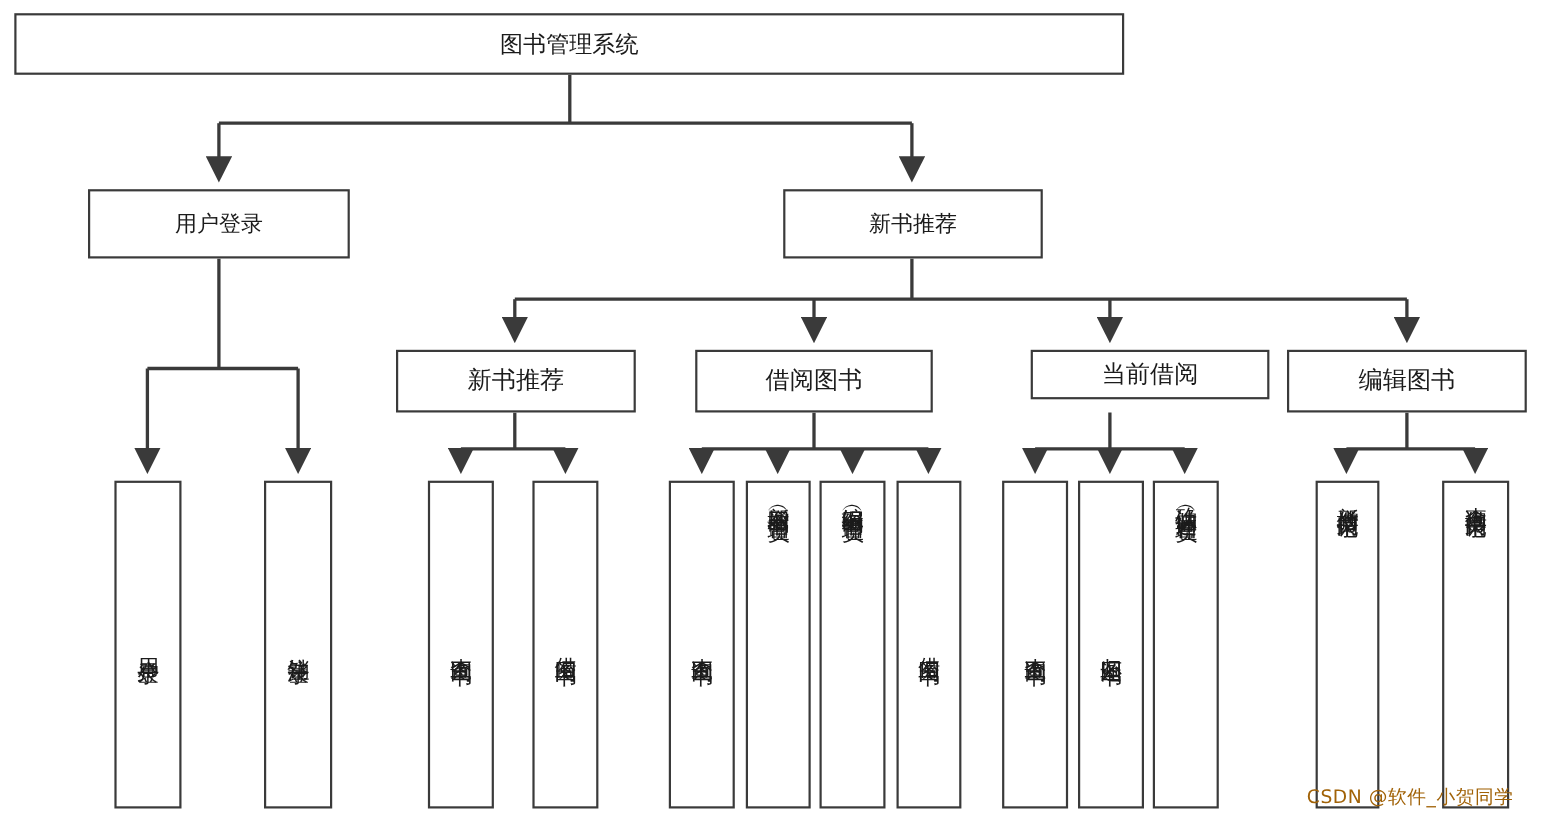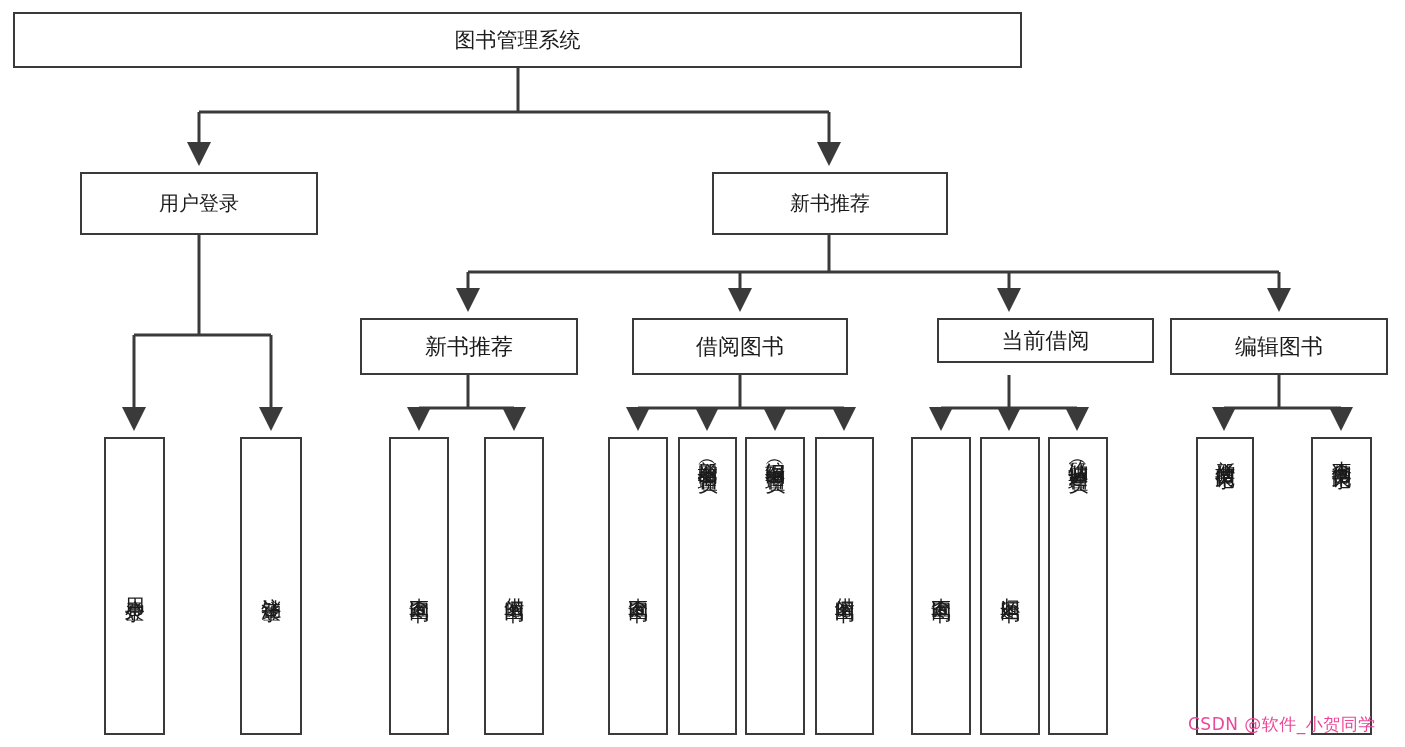--- a/index.html
+++ b/index.html
@@ -61,21 +61,21 @@
   }
   .node .label {
     display: block;
     white-space: pre-line;
   }
   #watermark {
     position: absolute;
     left: 1188px;
     top: 713px;
     font-size: 17px;
-    color: #ec4899;
+    color: #a16207;
     letter-spacing: 0.5px;
     white-space: nowrap;
     font-family: "DejaVu Sans", "Liberation Sans", sans-serif;
   }
 </style>
 </head>
 <body>
 
 <div id="canvas">
 

